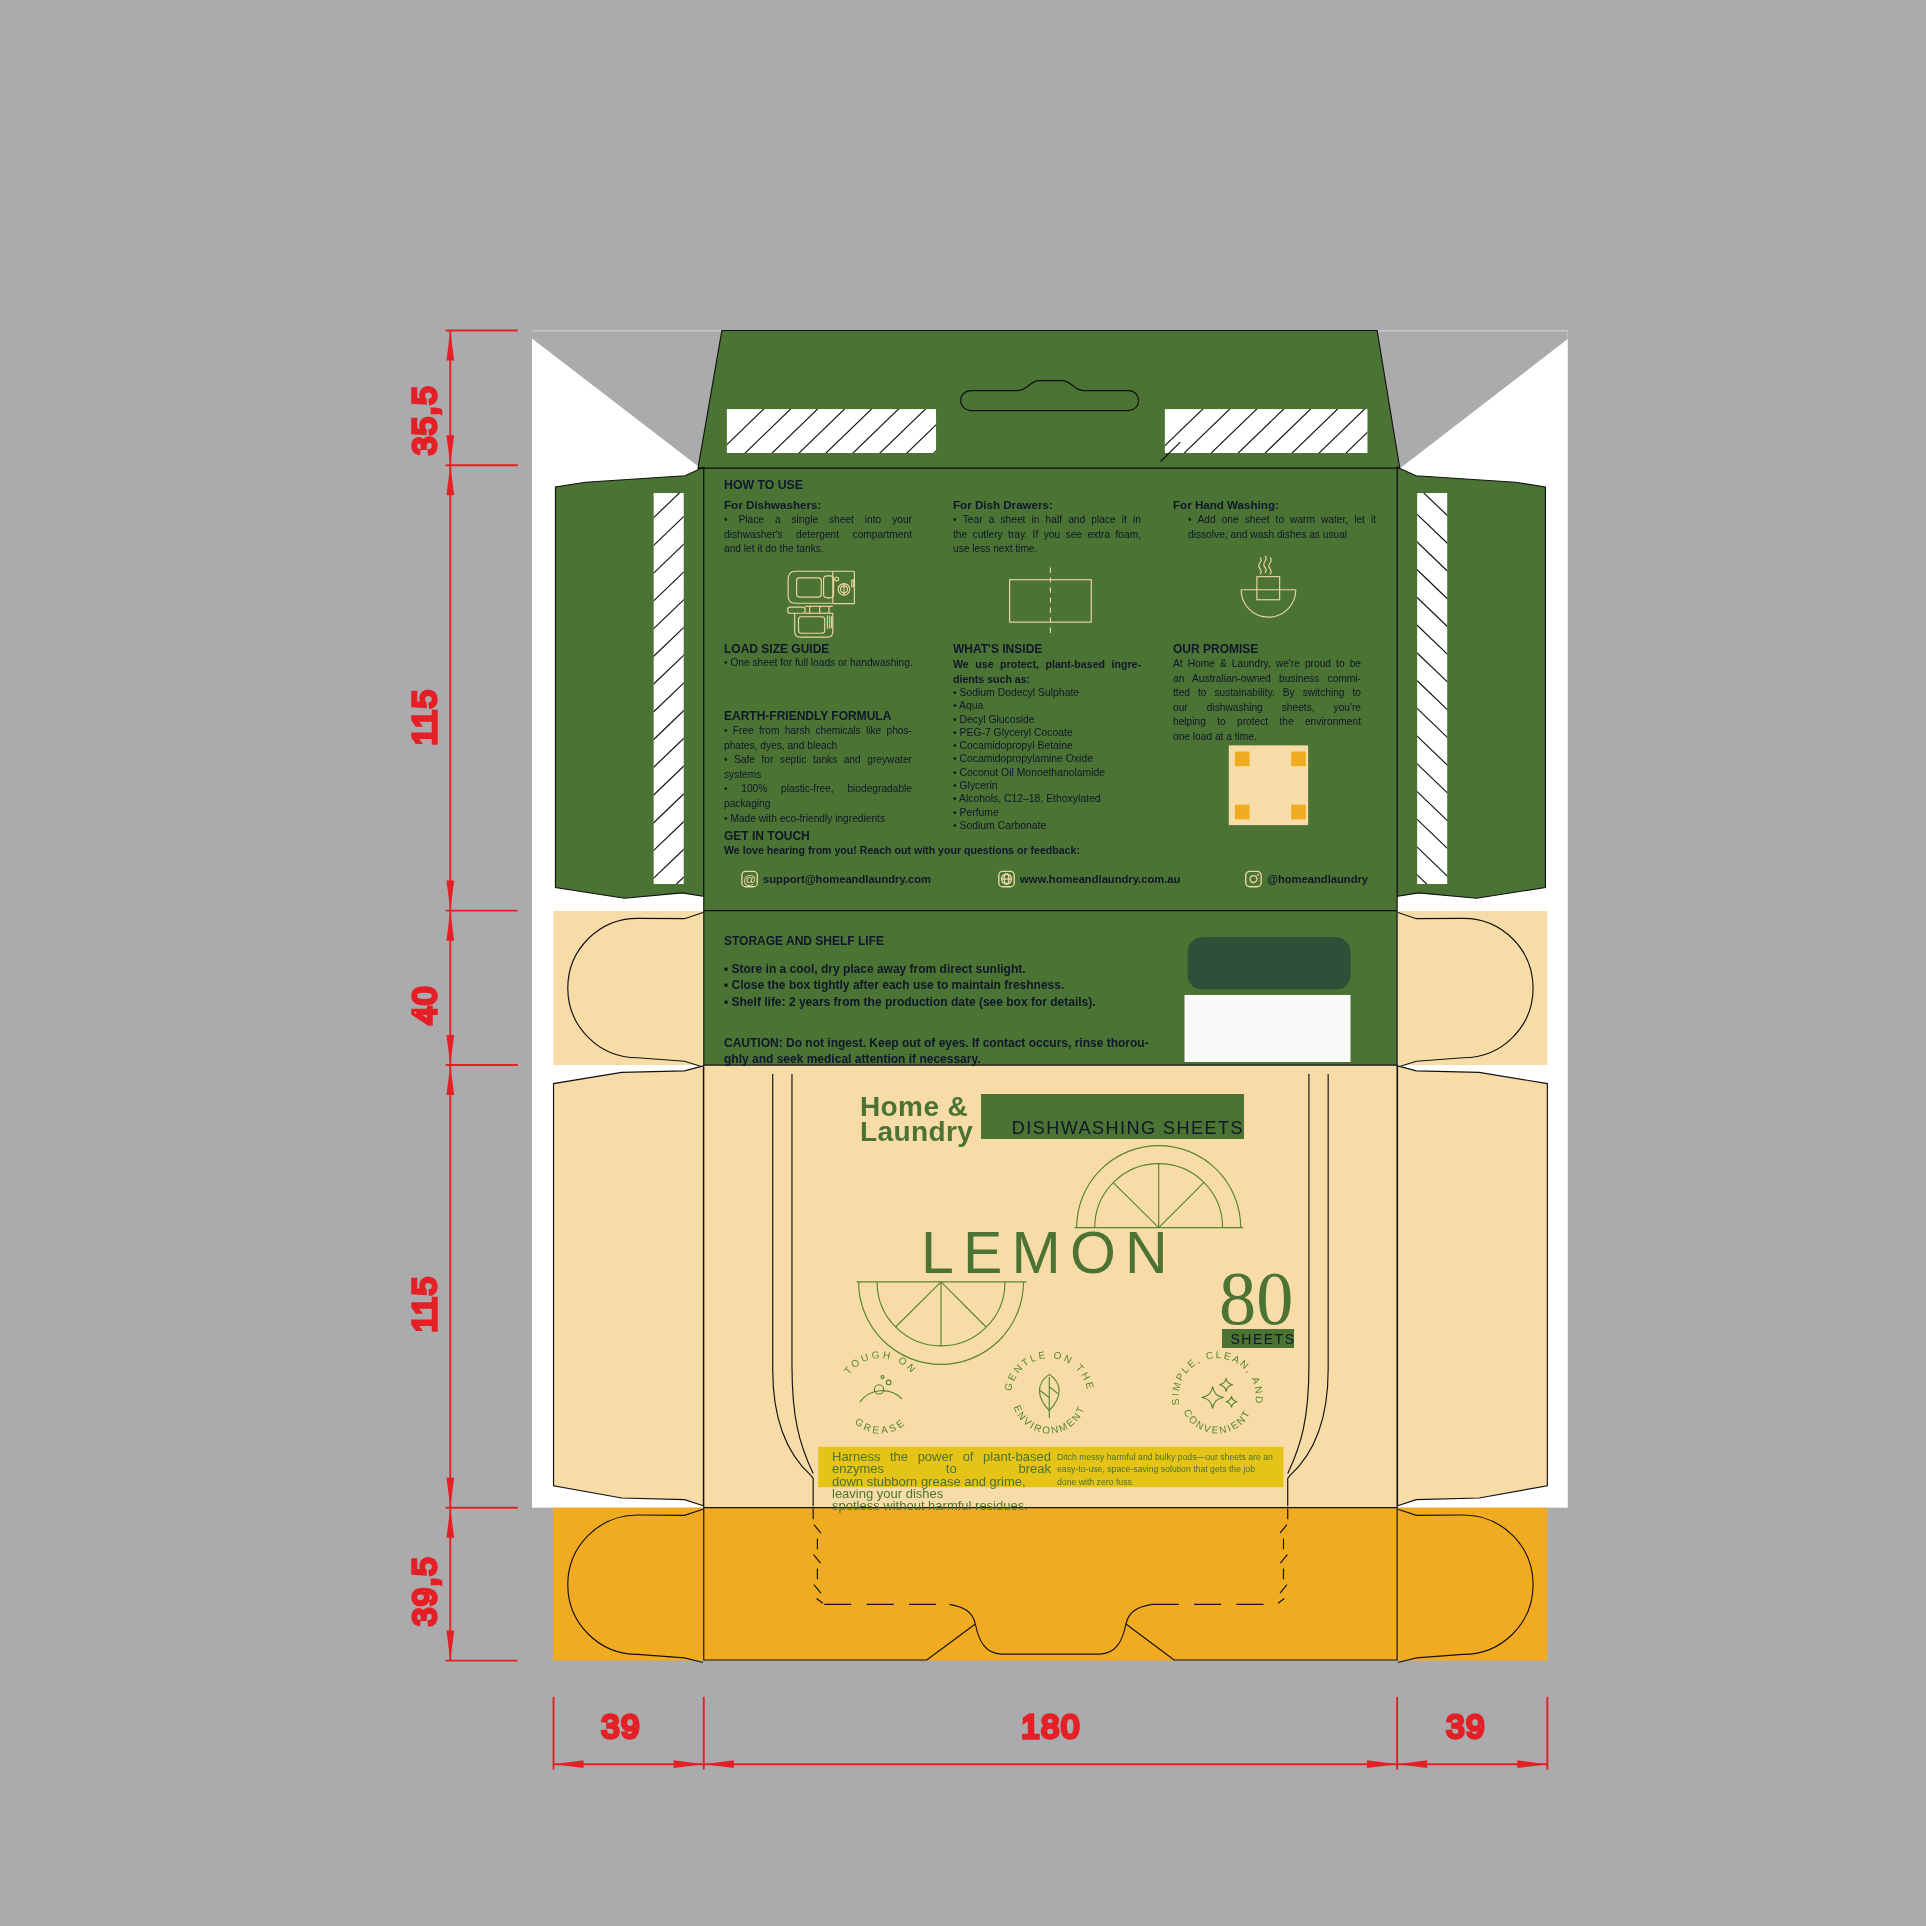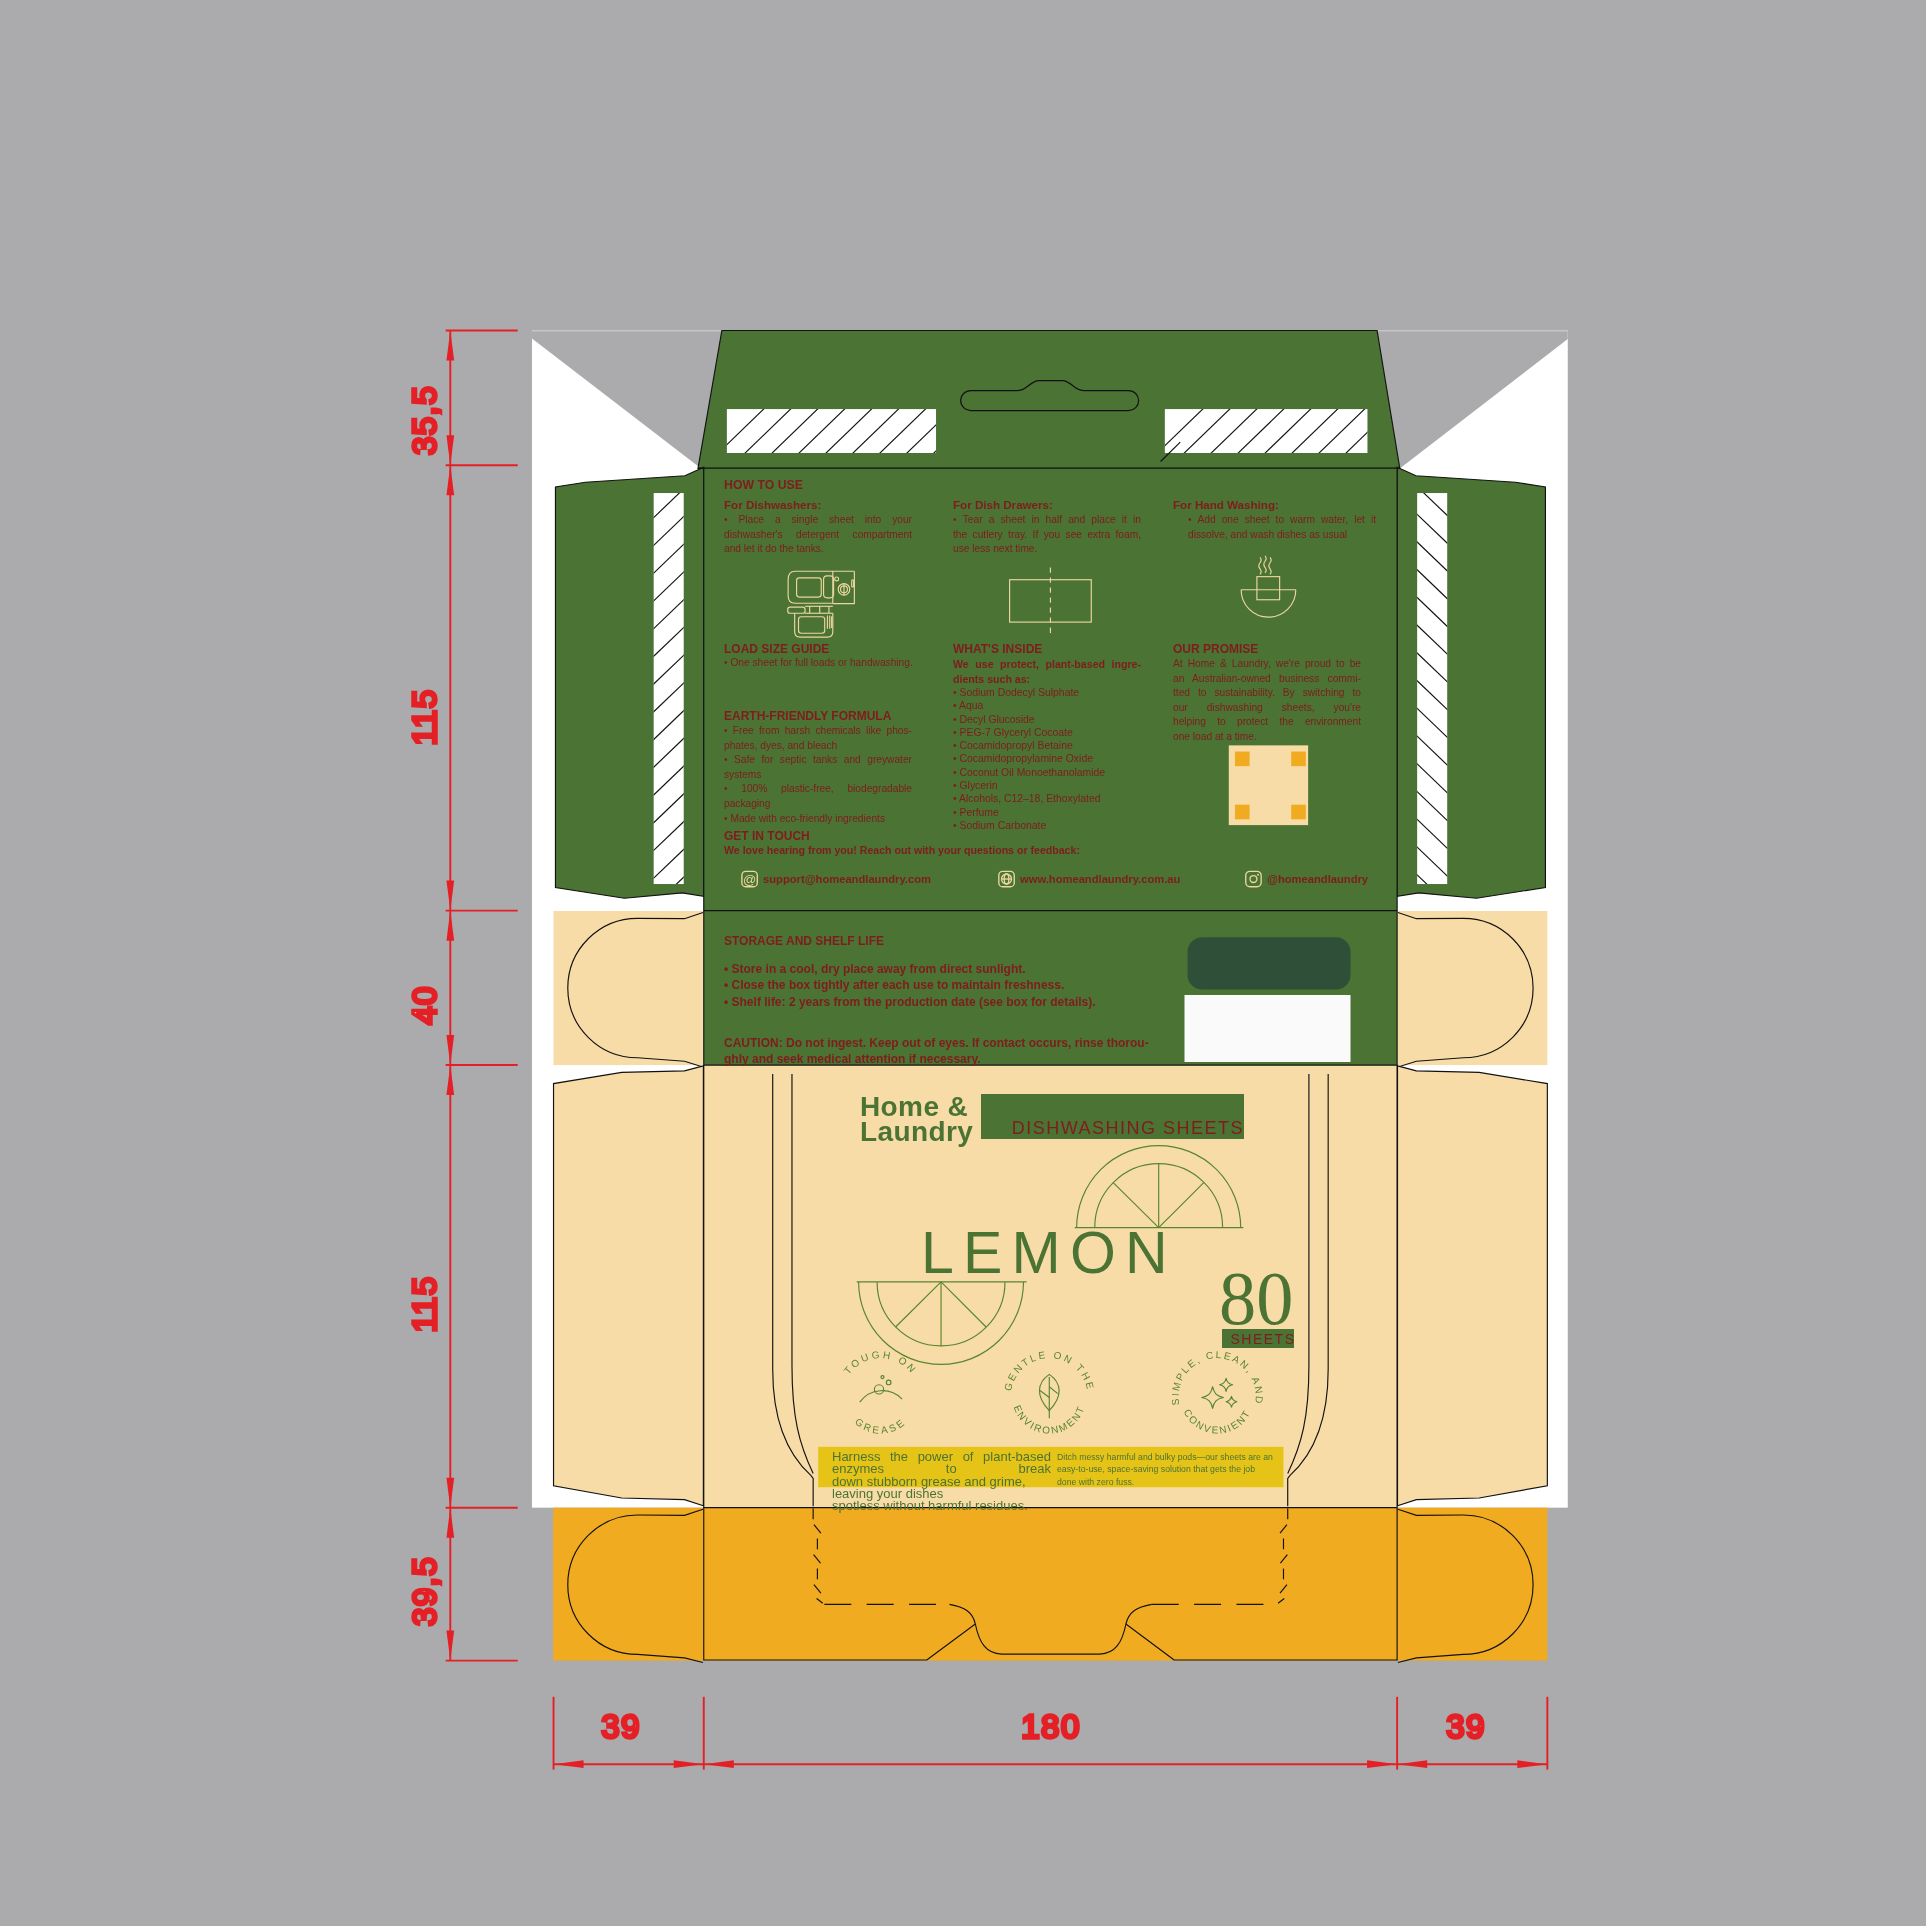--- a/index.html
+++ b/index.html
@@ -1,19 +1,19 @@
 <!DOCTYPE html>
 <html style="font-size:6.2px"><head>
 <meta charset="utf-8">
 <style>
   html,body{margin:0;padding:0;}
   body{width:1926px;height:1926px;position:relative;background:#ABABAD;font-family:"Liberation Sans", sans-serif;overflow:hidden;}
   #art{position:absolute;left:0;top:0;}
   .t{position:absolute;white-space:nowrap;}
-  .g{color:#7f1d1d;}
+  .g{color:#0f172a;}
   .b{font-weight:bold;}
   .blk{position:absolute;}
   .j{text-align:justify;text-align-last:justify;}
   .dim{color:#fff;-webkit-text-stroke:3.5px #E42026;font-size:33px;letter-spacing:1.5px;}
 </style>
 </head>
 <body>
 <svg id="art" width="1926" height="1926" viewBox="0 0 5000 5000">
 
 <rect x="0" y="0" width="5000" height="5000" fill="#ABABAD"></rect>

